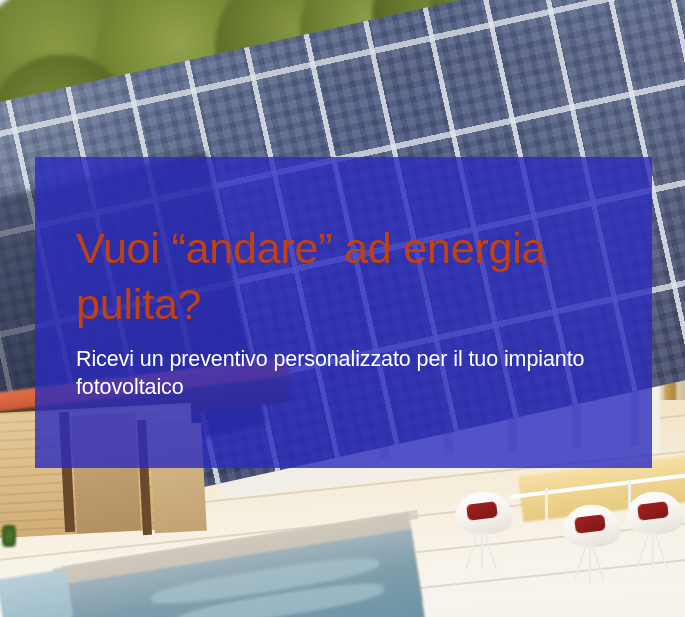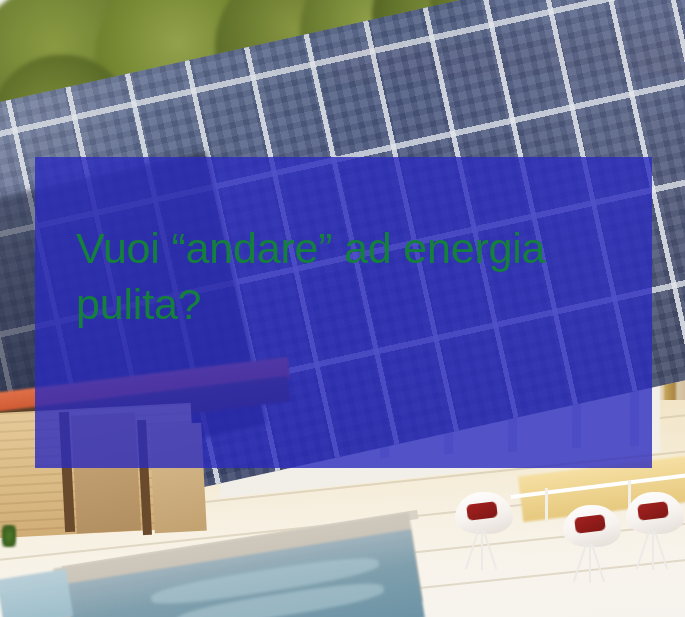--- a/index.html
+++ b/index.html
@@ -431,21 +431,21 @@
     position: absolute;
     left: 76px;
     top: 220px;
     width: 545px;
     margin: 0;
     font-family: "Liberation Sans", sans-serif;
     font-size: 43px;
     font-weight: 400;
     line-height: 56px;
     letter-spacing: -0.2px;
-    color: #15803d;
+    color: #c2410c;
   }
   .subhead {
     position: absolute;
     left: 76px;
     top: 345px;
     width: 540px;
     margin: 0;
     font-family: "Liberation Sans", sans-serif;
     font-size: 21.5px;
     font-weight: 400;
@@ -550,14 +550,15 @@
     <div class="pool-step pool-step-1"></div>
     <div class="pool-step pool-step-2"></div>
     <div class="pool-small"></div>
 
   </div>
 
   <div class="overlay-panel"></div>
 
   <h1 class="headline">Vuoi “andare” ad energia pulita?</h1>
 
+  <p class="subhead">Ricevi un preventivo personalizzato per il tuo impianto fotovoltaico</p>
 
 </div>
 
 </body></html>

